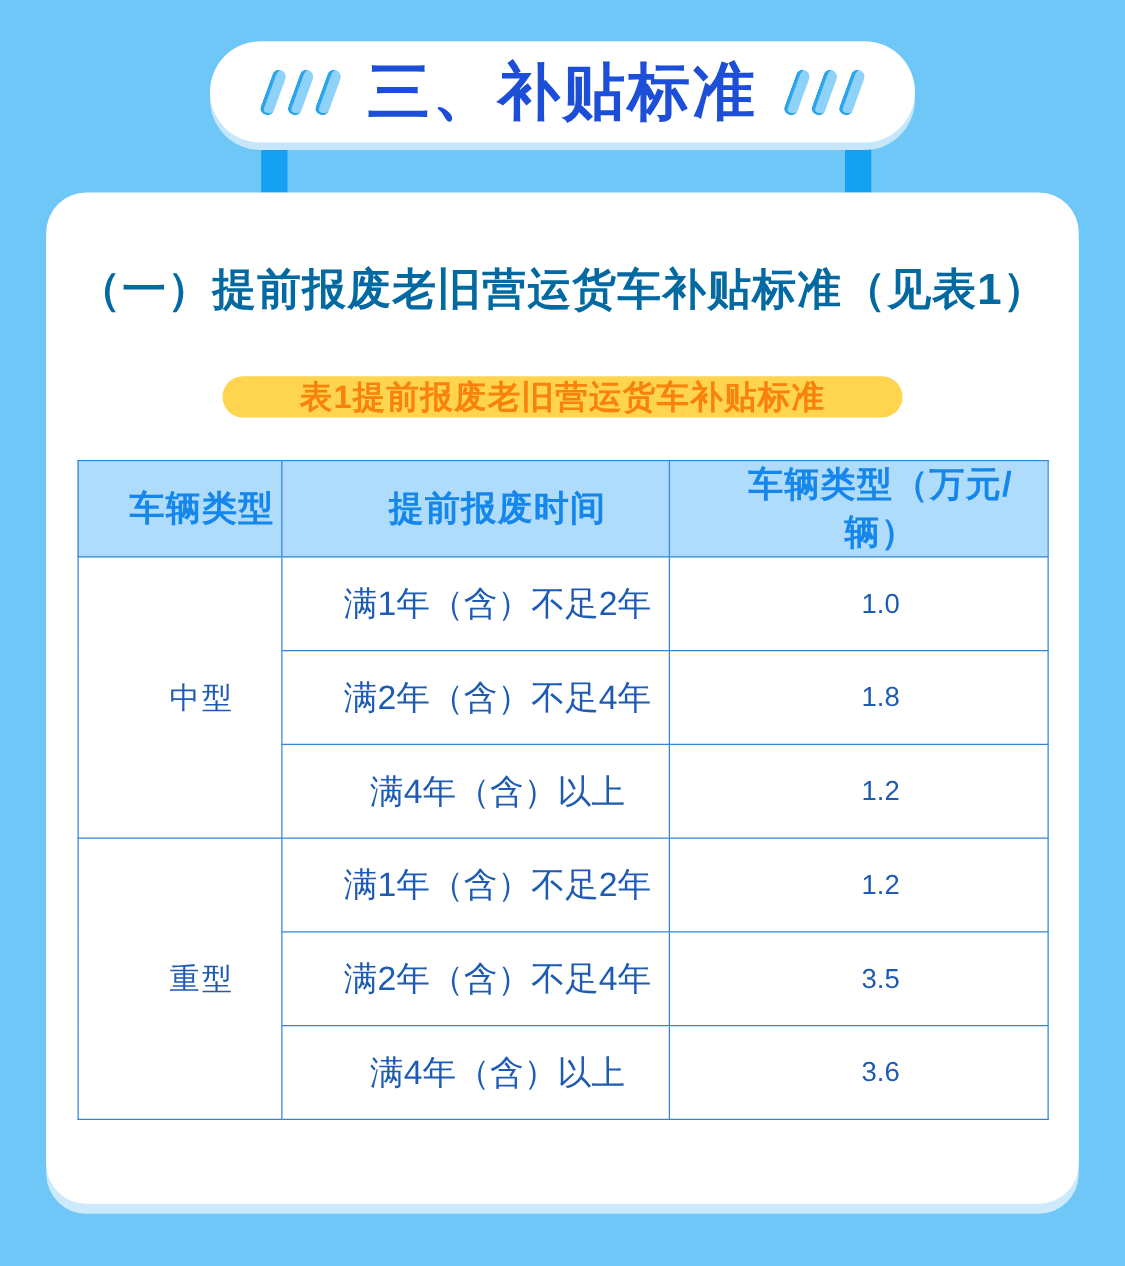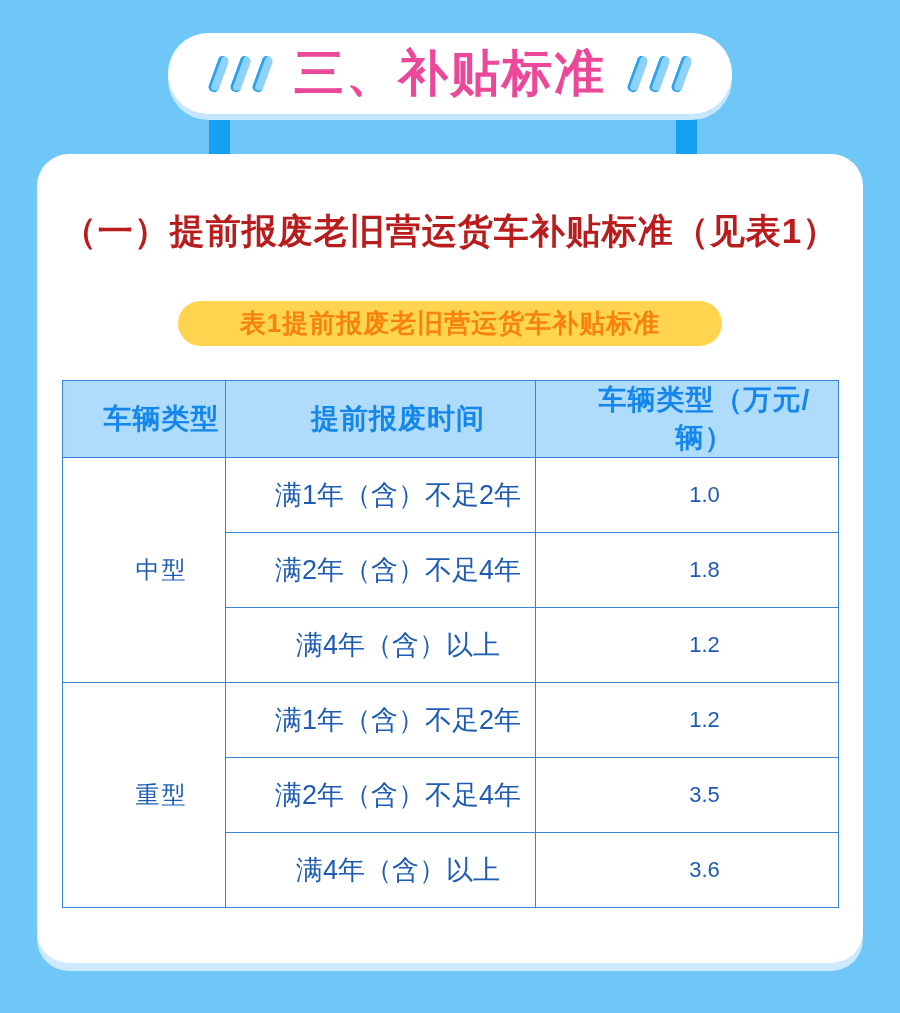--- a/index.html
+++ b/index.html
@@ -32,21 +32,21 @@
     background: #ffffff;
     border-radius: 41px;
     box-shadow: 0 6px 0 0 #c6e7fb;
     display: flex;
     align-items: center;
     justify-content: center;
     gap: 26px;
     z-index: 3;
   }
   .banner-title {
-    color: #ec4899;
+    color: #1d4ed8;
     font-size: 50px;
     font-weight: 900;
     letter-spacing: 2px;
     white-space: nowrap;
   }
   .slashes {
     display: flex;
     gap: 11px;
     align-items: center;
   }
@@ -69,31 +69,31 @@
     height: 809px;
     background: #ffffff;
     border-radius: 32px;
     box-shadow: 0 8px 0 0 #cdeafc;
     z-index: 2;
   }
 
   .section-heading {
     margin-top: 54px;
     text-align: center;
-    color: #b91c1c;
+    color: #0369a1;
     font-size: 35px;
     font-weight: 800;
     letter-spacing: 1px;
     white-space: nowrap;
   }
 
   .caption-pill {
     margin: 46px auto 0 auto;
     width: 544px;
-    height: 45px;
+    height: 33px;
     background: #FFD44E;
     border-radius: 23px;
     display: flex;
     align-items: center;
     justify-content: center;
   }
   .caption-pill span {
     color: #F8820C;
     font-size: 26px;
     font-weight: 800;

